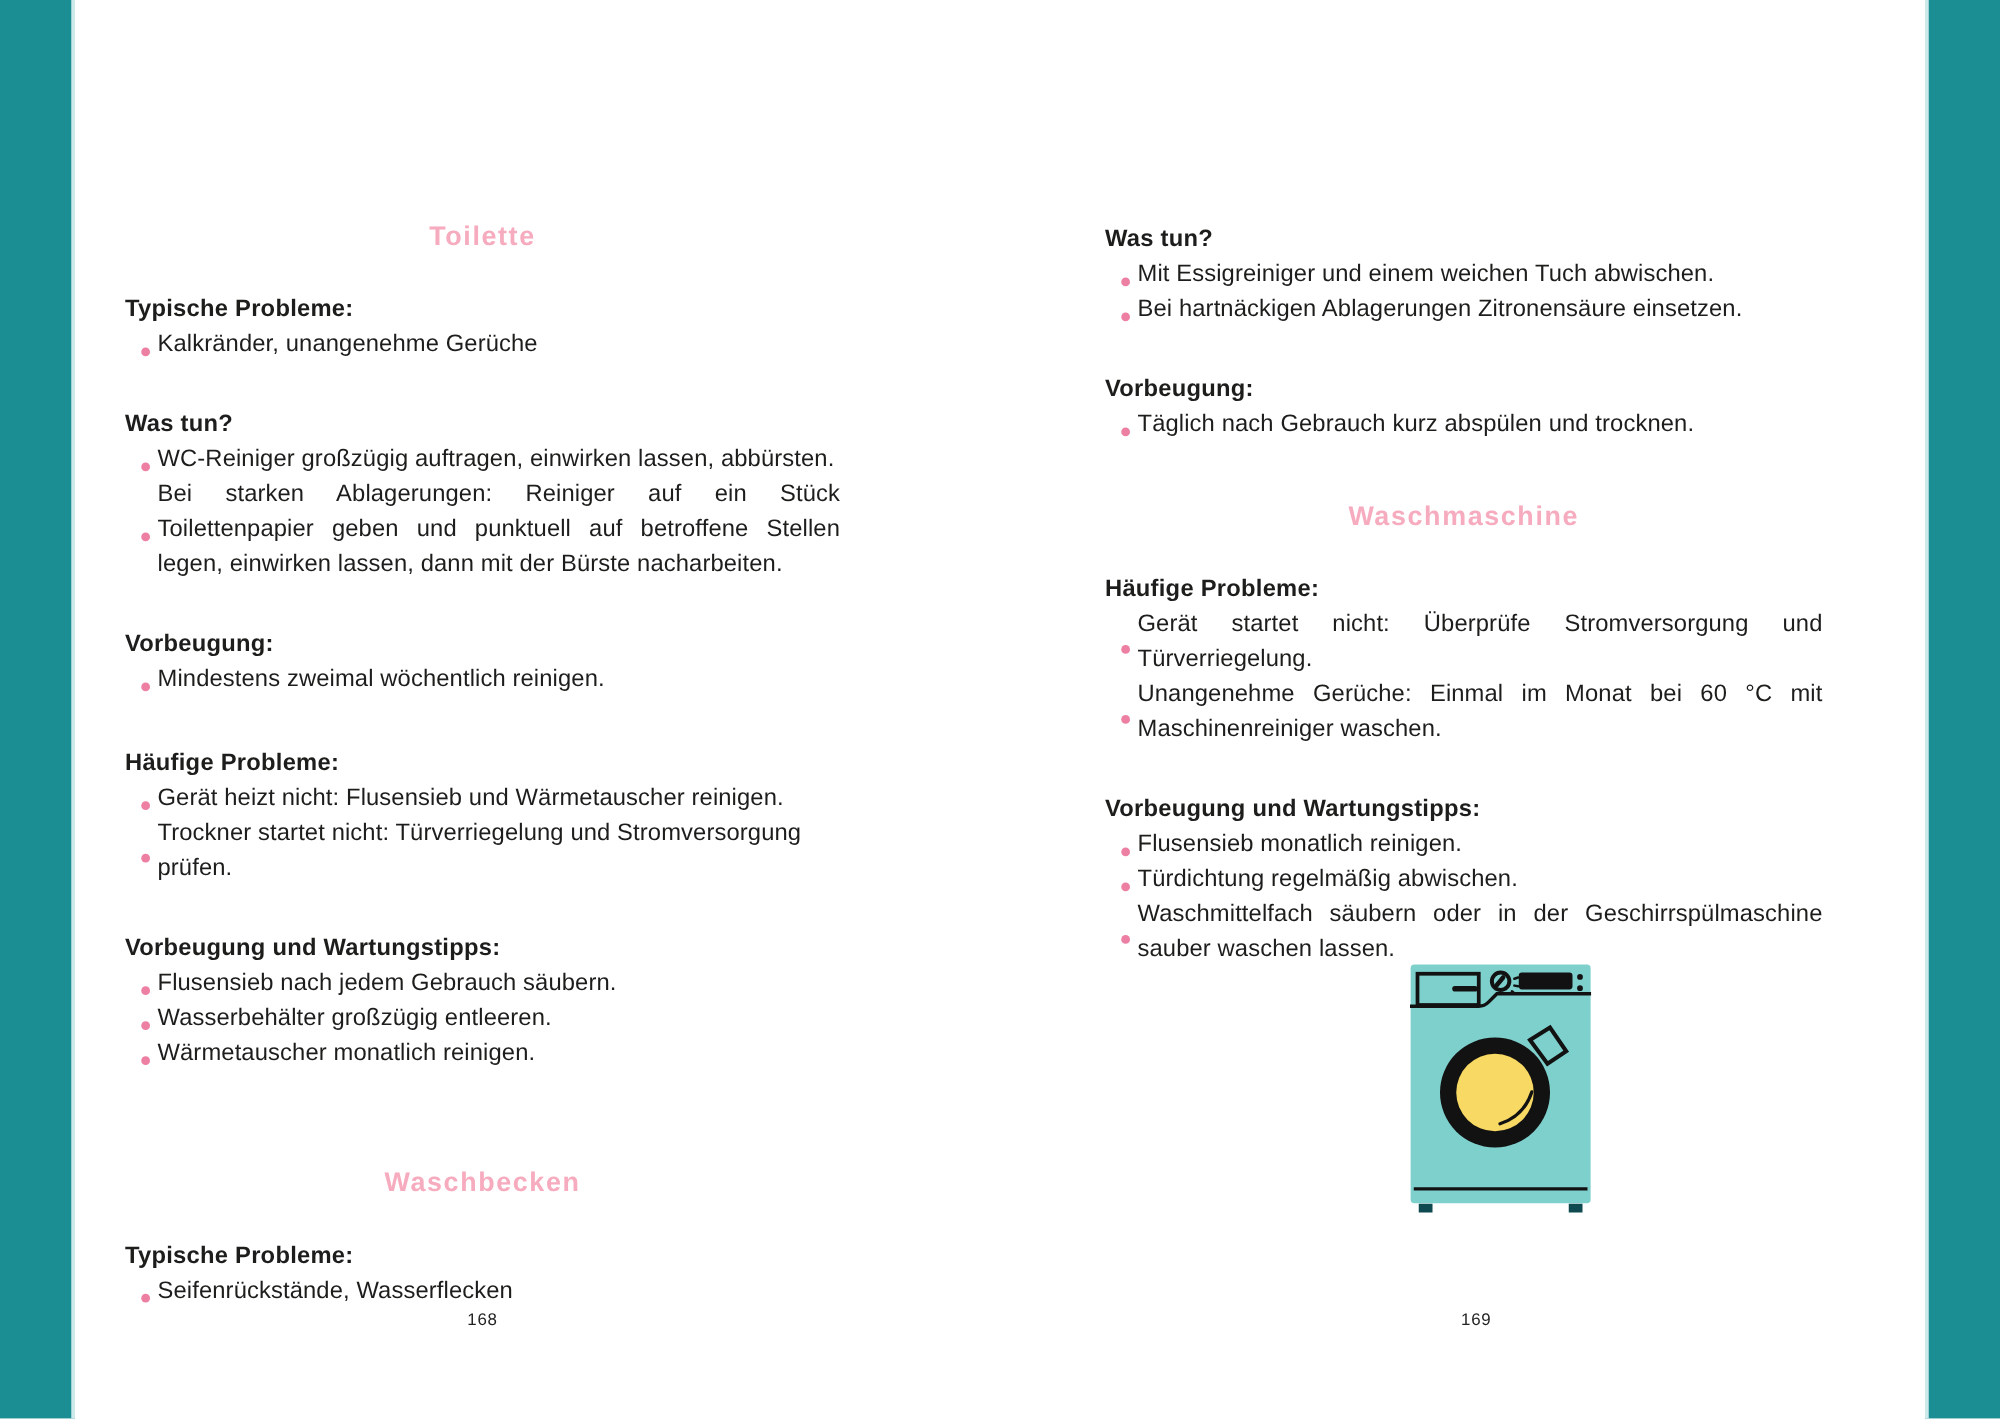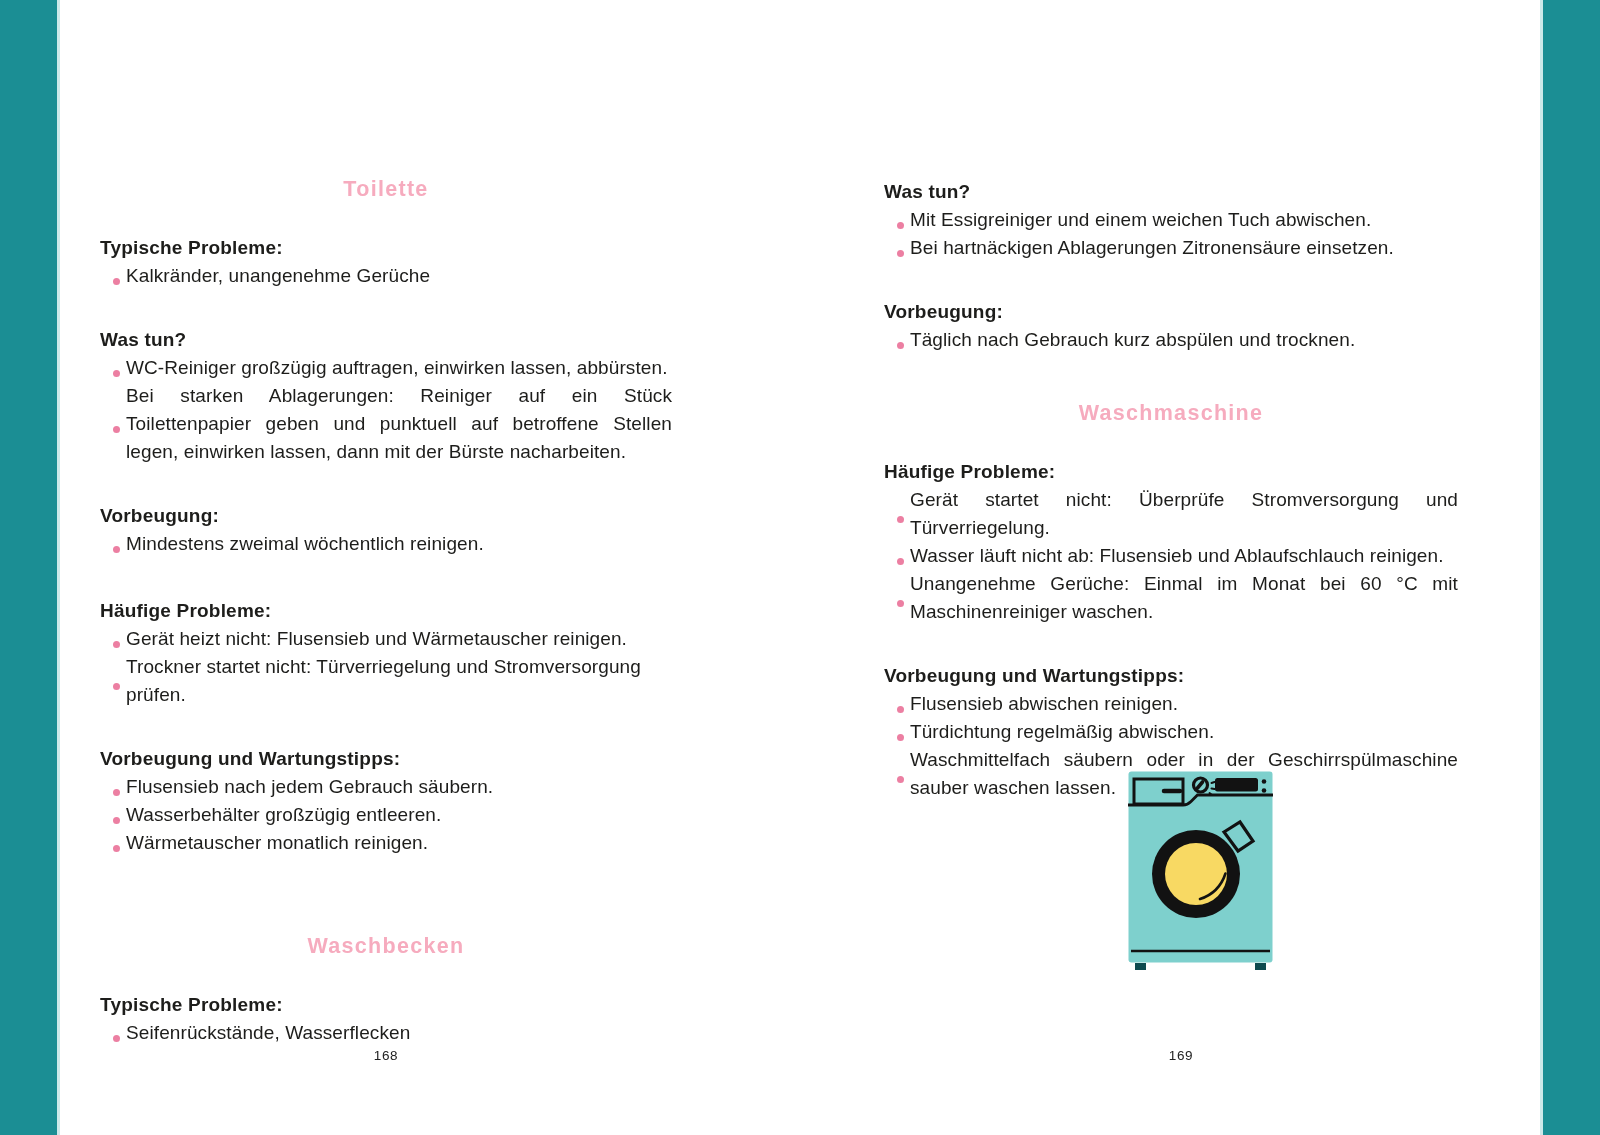--- a/index.html
+++ b/index.html
@@ -174,34 +174,30 @@
       <h2 class="heading">Waschmaschine</h2>
       <div class="group">
         <p class="label">Häufige Probleme:</p>
         <ul class="bullets">
           <li>
               <span class="dot"></span>
               <span class="btxt justify">Gerät startet nicht: Überprüfe Stromversorgung und Türverriegelung.</span>
             </li>
           <li>
               <span class="dot"></span>
-              <span class="btxt">Wasser läuft nicht ab: Flusensieb und Ablaufschlauch reinigen.</span>
-            </li>
-          <li>
-              <span class="dot"></span>
               <span class="btxt justify">Unangenehme Gerüche: Einmal im Monat bei 60 °C mit Maschinenreiniger waschen.</span>
             </li>
         </ul>
       </div>
       <div class="group">
         <p class="label">Vorbeugung und Wartungstipps:</p>
         <ul class="bullets">
           <li>
               <span class="dot"></span>
-              <span class="btxt">Flusensieb abwischen reinigen.</span>
+              <span class="btxt">Flusensieb monatlich reinigen.</span>
             </li>
           <li>
               <span class="dot"></span>
               <span class="btxt">Türdichtung regelmäßig abwischen.</span>
             </li>
           <li>
               <span class="dot"></span>
               <span class="btxt justify">Waschmittelfach säubern oder in der Geschirrspülmaschine sauber waschen lassen.</span>
             </li>
         </ul>

